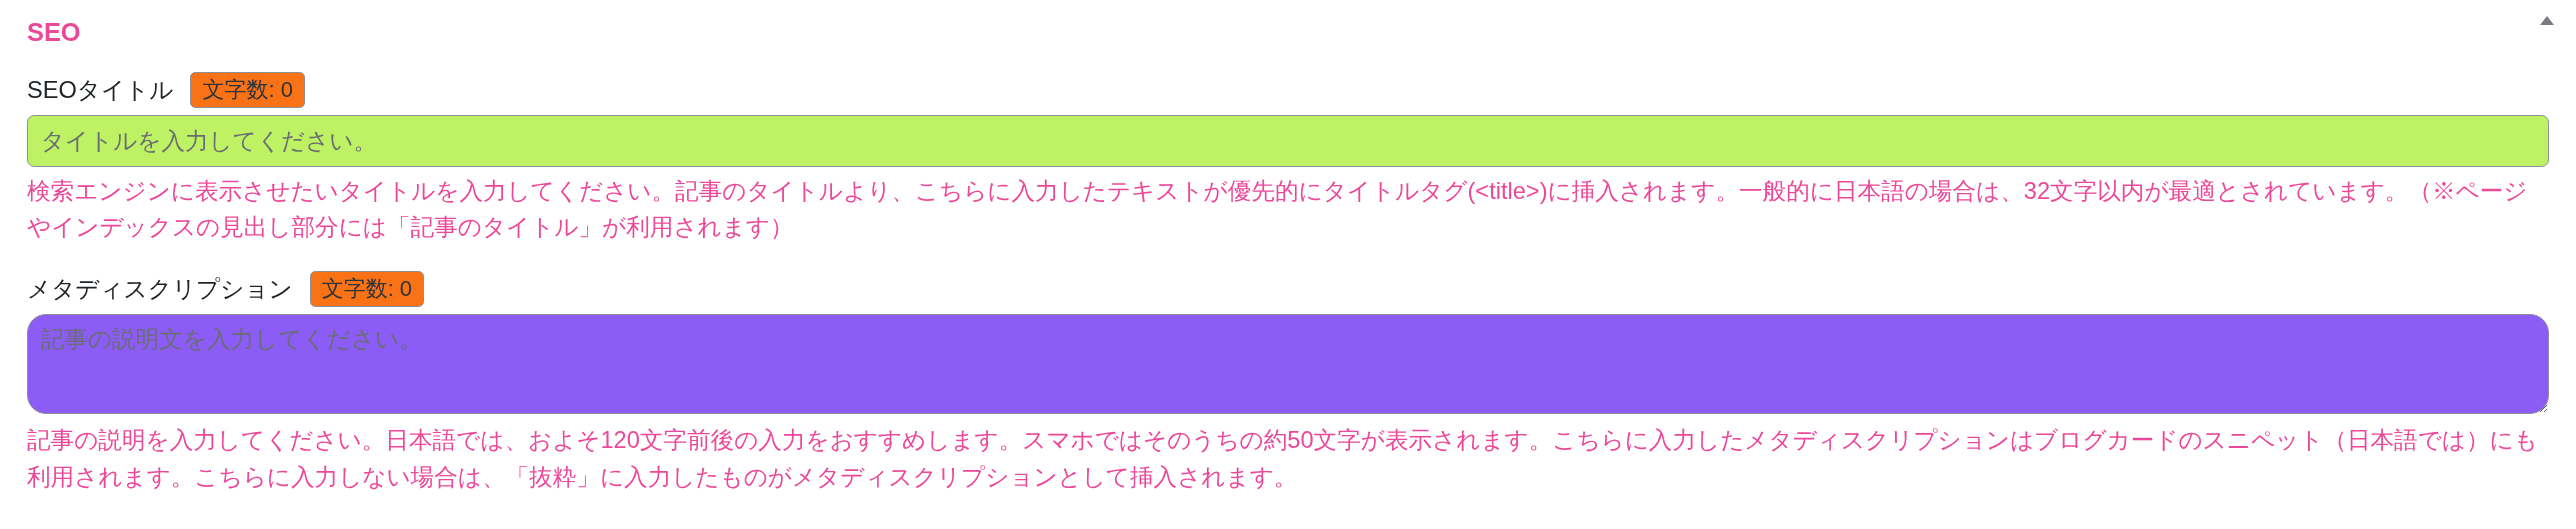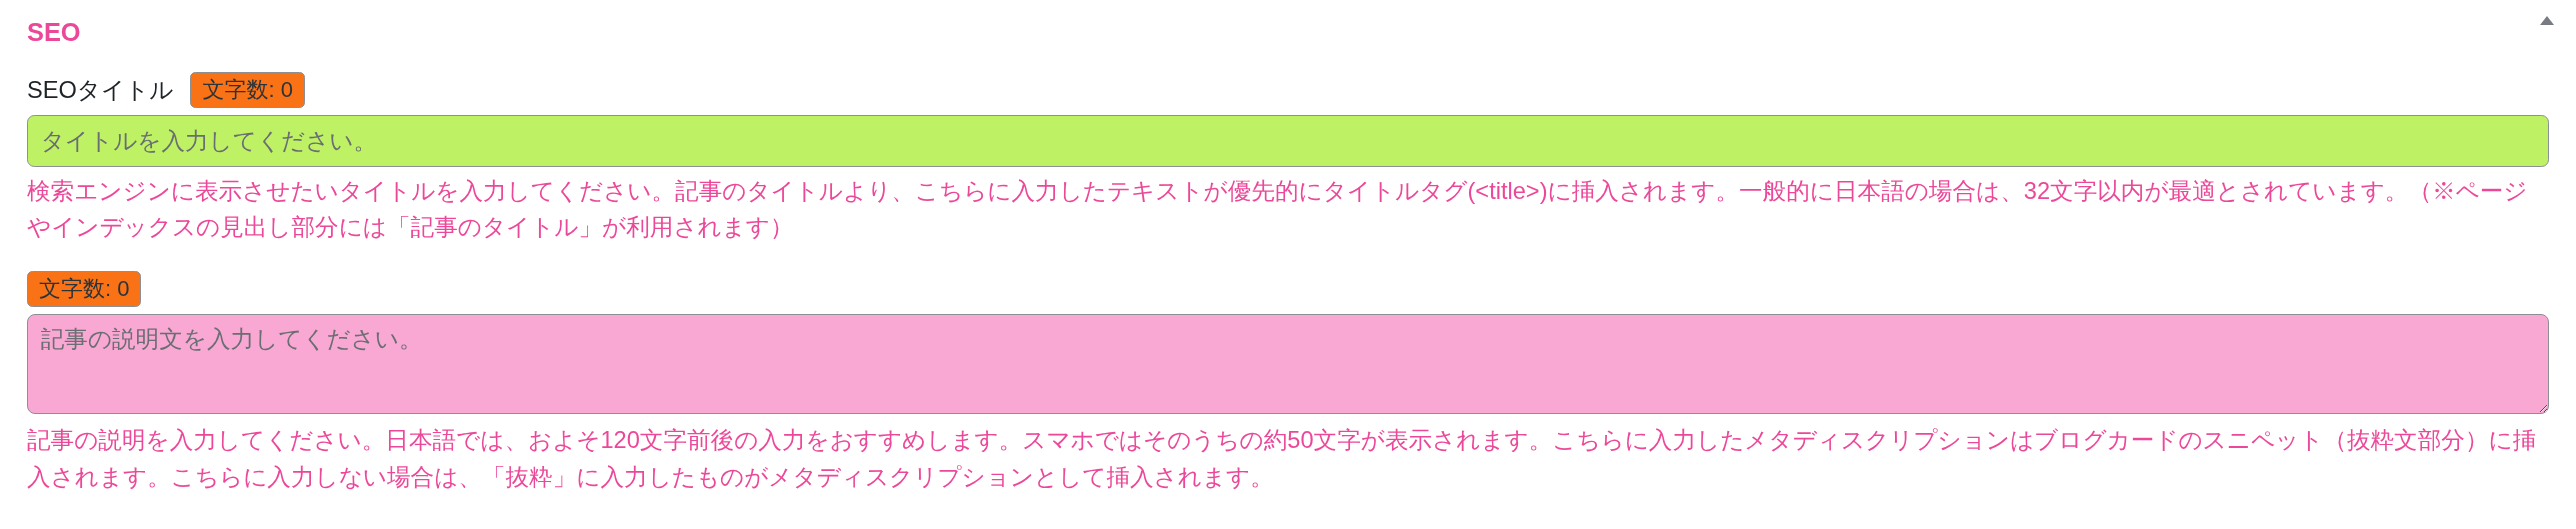--- a/index.html
+++ b/index.html
@@ -70,23 +70,23 @@
       font-family: inherit;
     }
     .text-input::placeholder {
       color: #6a6e73;
     }
     .textarea-input {
       width: 100%;
       font-size: 23.6px;
       padding: 7.3px 12.7px;
       border: 0.9px solid #8c8f94;
-      border-radius: 8px;
+      border-radius: 19px;
       color: #2c3338;
-      background: #f9a8d4;
+      background: #8b5cf6;
       line-height: 1.5;
       resize: vertical;
       min-height: 100px;
       font-family: inherit;
     }
     .textarea-input::placeholder {
       color: #6a6e73;
     }
     .help-text {
       font-size: 23.6px;
@@ -106,19 +106,20 @@
     <div class="field-header">
       <span class="field-label">SEOタイトル</span>
       <span class="char-count">文字数: 0</span>
     </div>
     <input type="text" class="text-input" placeholder="タイトルを入力してください。" style="">
     <div class="help-text">検索エンジンに表示させたいタイトルを入力してください。記事のタイトルより、こちらに入力したテキストが優先的にタイトルタグ(&lt;title&gt;)に挿入されます。一般的に日本語の場合は、32文字以内が最適とされています。（※ページやインデックスの見出し部分には「記事のタイトル」が利用されます）</div>
   </div>
 
   <div class="field-group">
     <div class="field-header">
+      <span class="field-label">メタディスクリプション</span>
       <span class="char-count">文字数: 0</span>
     </div>
     <textarea class="textarea-input" placeholder="記事の説明文を入力してください。" style=""></textarea>
-    <div class="help-text">記事の説明を入力してください。日本語では、およそ120文字前後の入力をおすすめします。スマホではそのうちの約50文字が表示されます。こちらに入力したメタディスクリプションはブログカードのスニペット（抜粋文部分）に挿入されます。こちらに入力しない場合は、「抜粋」に入力したものがメタディスクリプションとして挿入されます。</div>
+    <div class="help-text">記事の説明を入力してください。日本語では、およそ120文字前後の入力をおすすめします。スマホではそのうちの約50文字が表示されます。こちらに入力したメタディスクリプションはブログカードのスニペット（日本語では）にも利用されます。こちらに入力しない場合は、「抜粋」に入力したものがメタディスクリプションとして挿入されます。</div>
   </div>
 </div>
 
 
 </body></html>

